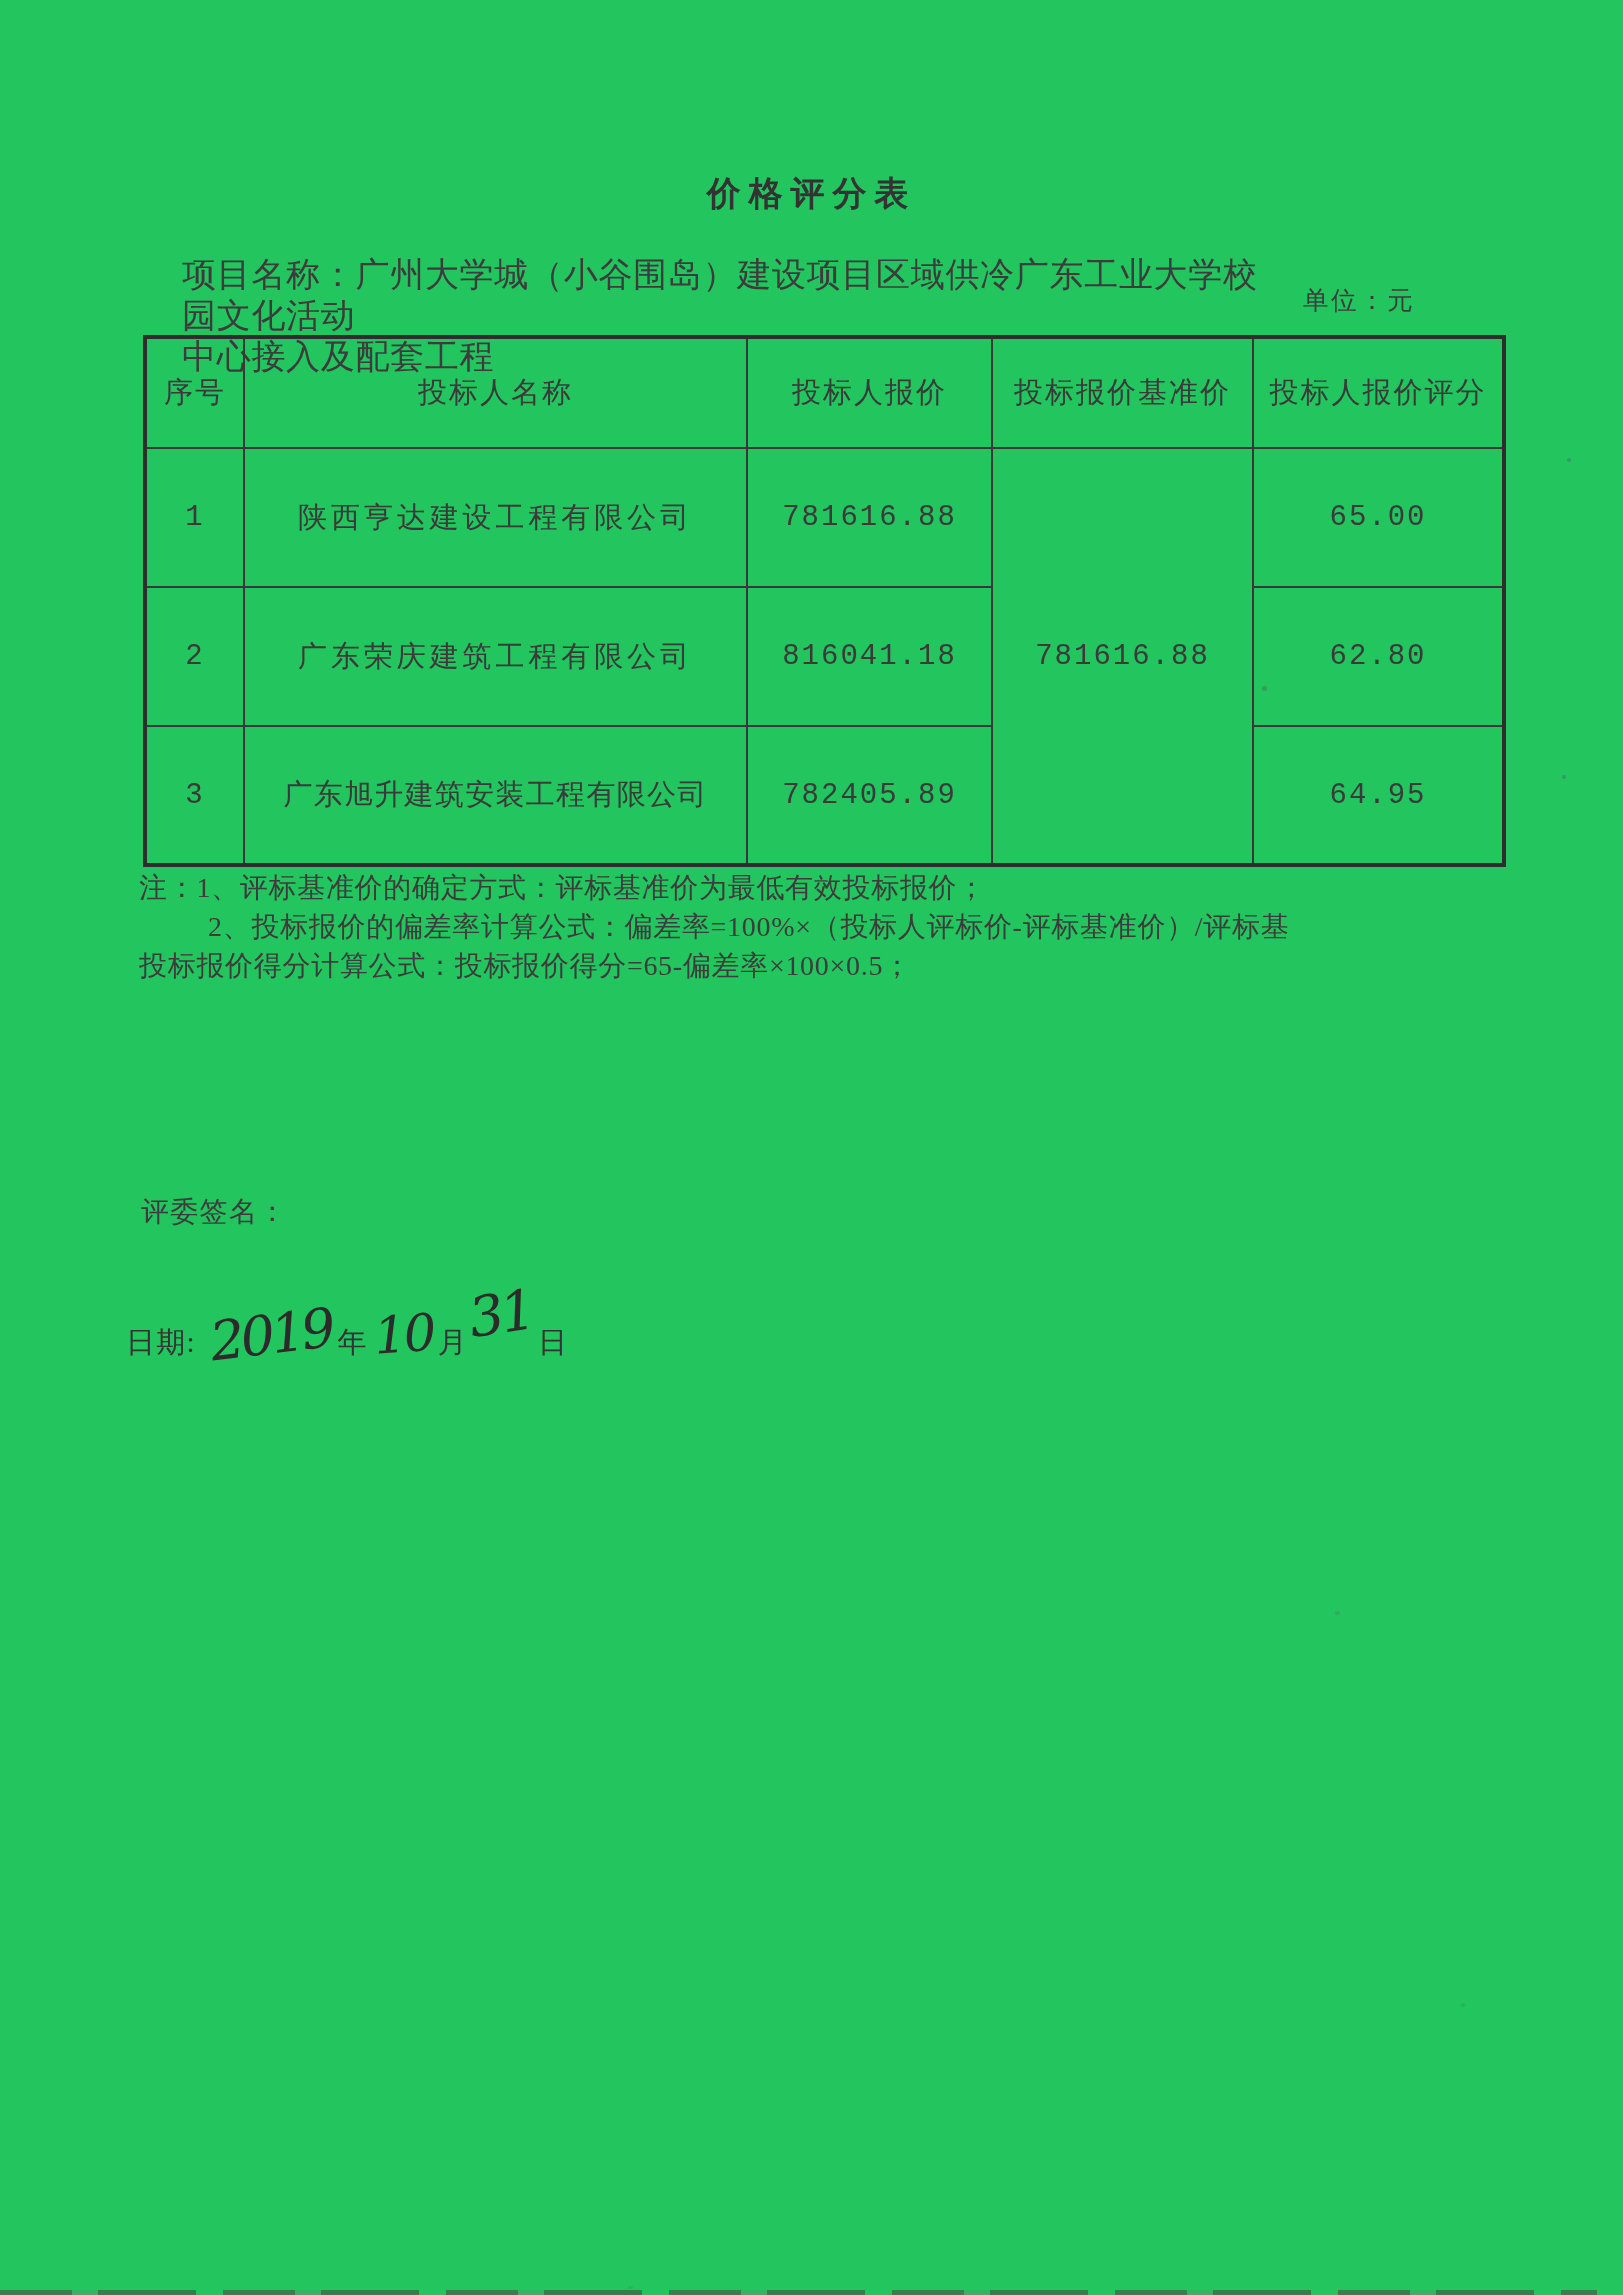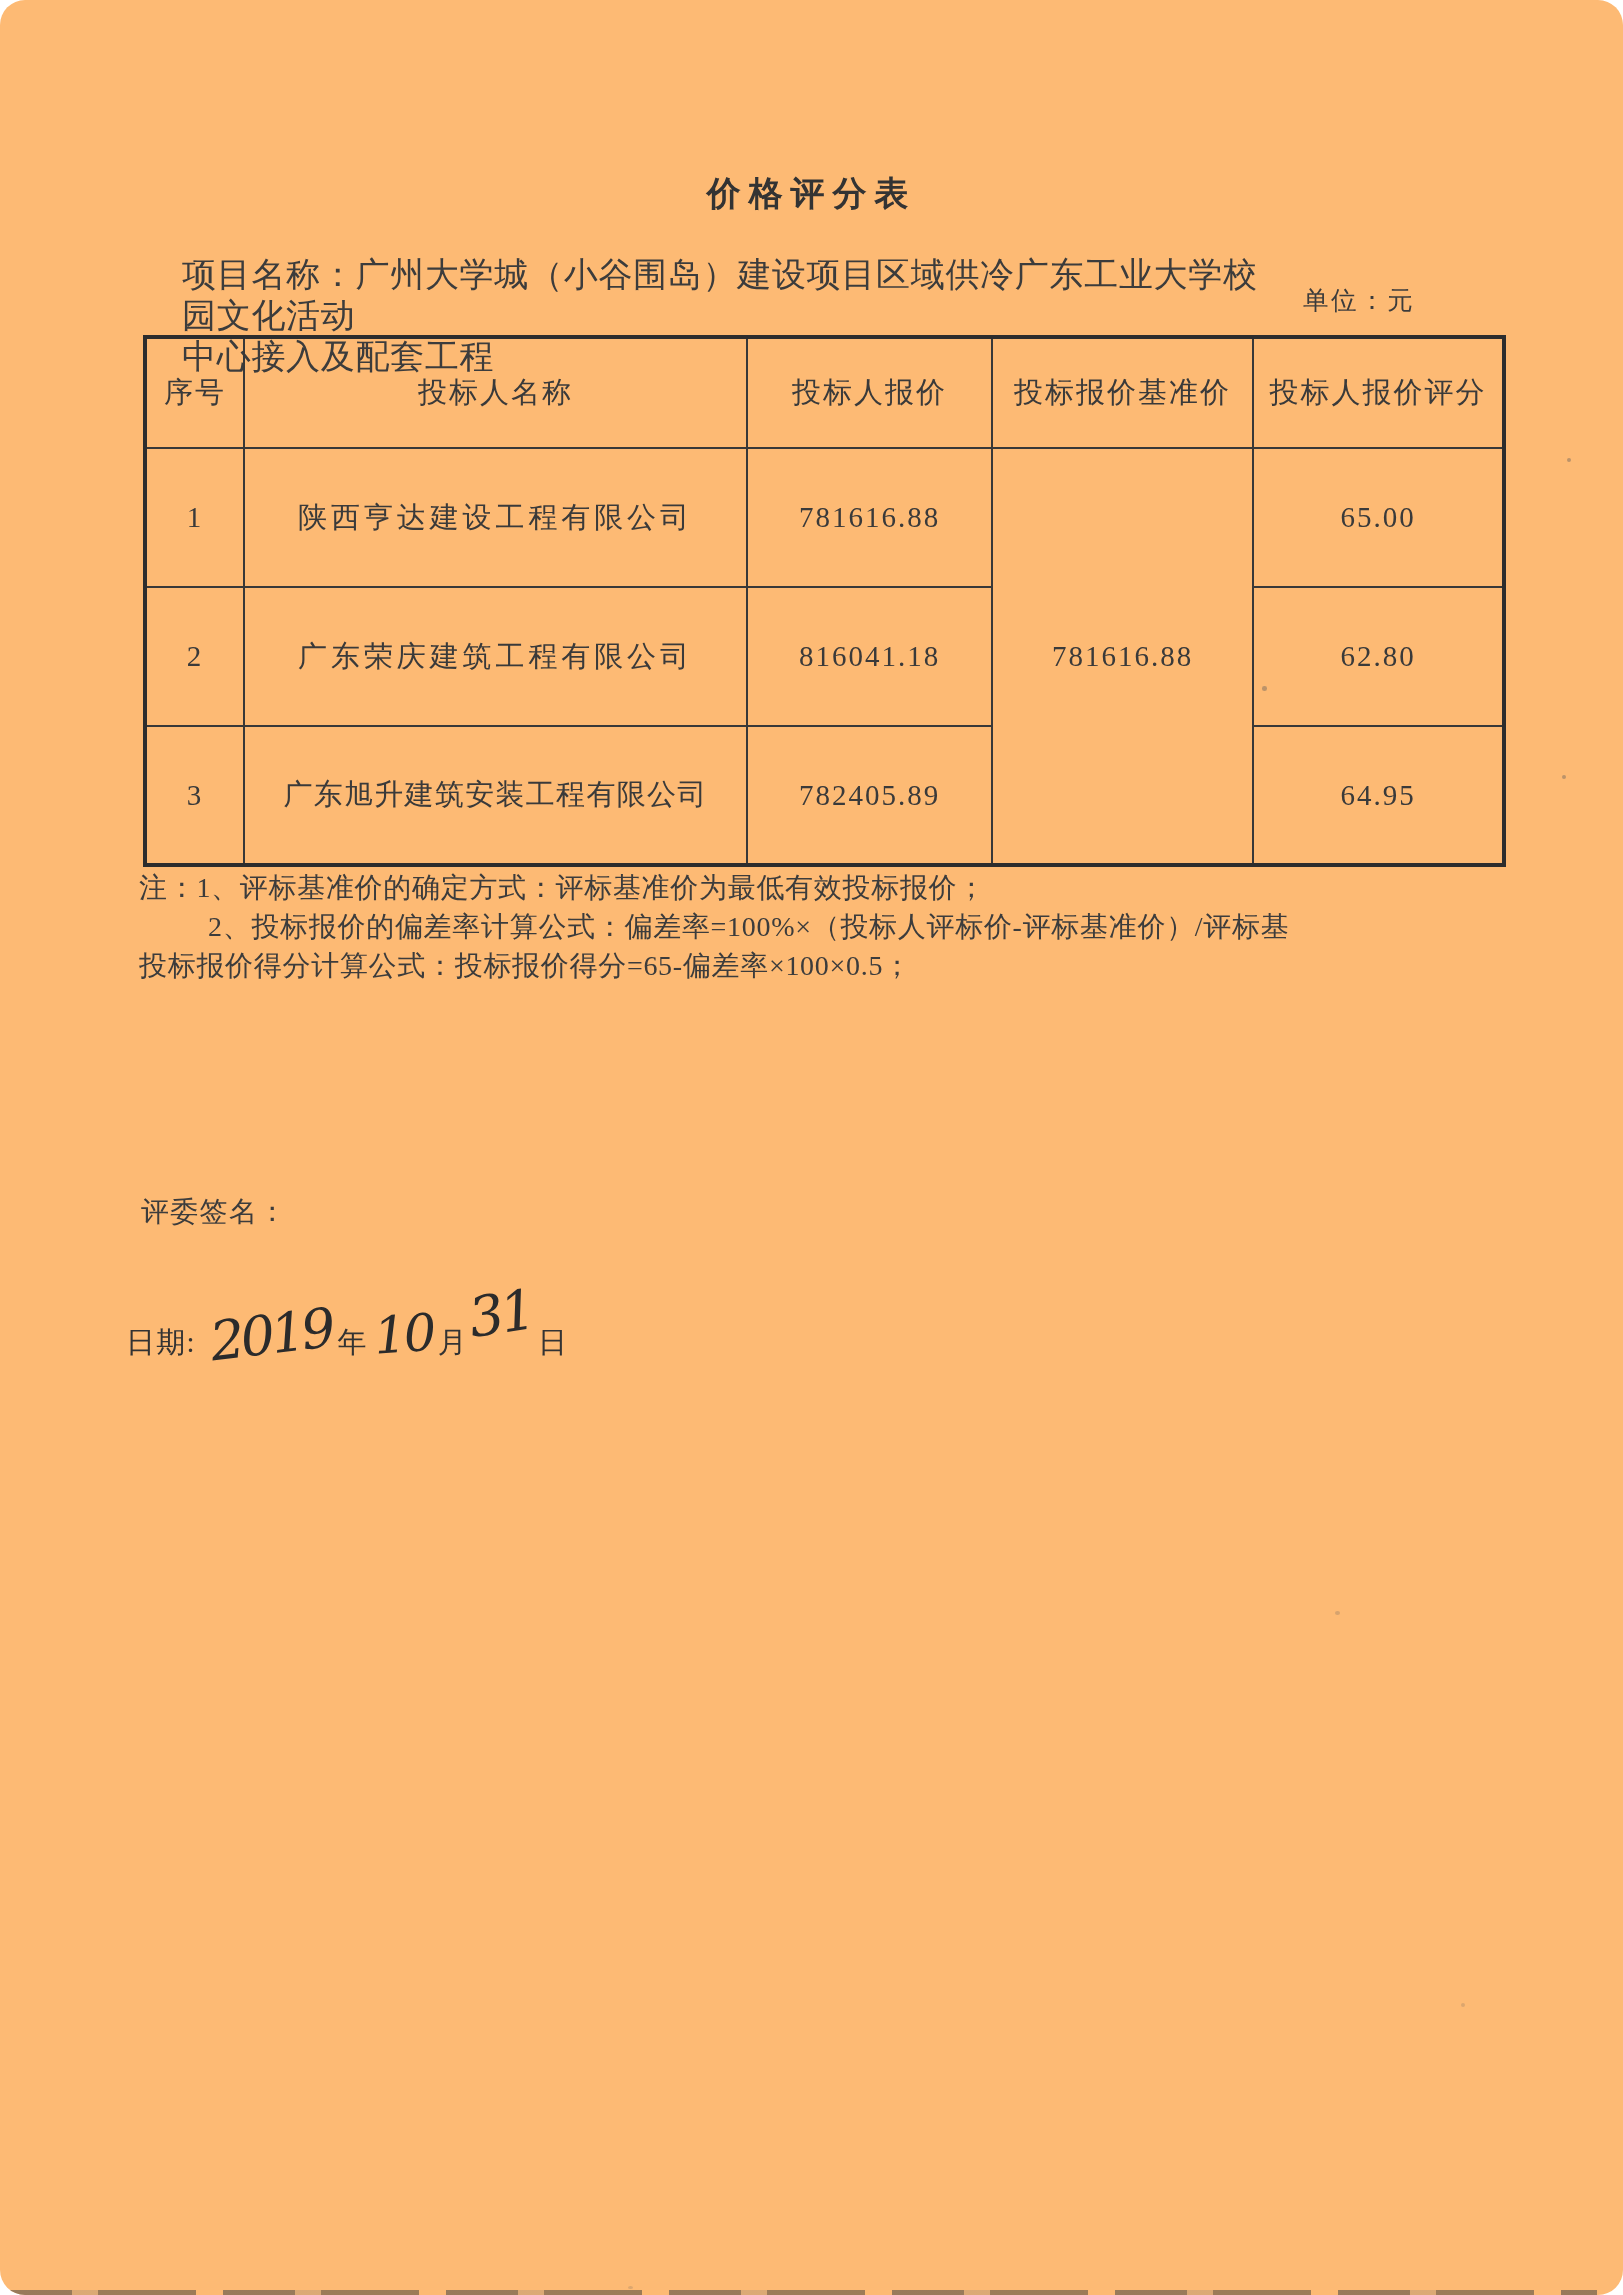--- a/index.html
+++ b/index.html
@@ -4,25 +4,24 @@
 <style>
   html, body {
     margin: 0;
     padding: 0;
     background: #ffffff;
   }
   .page {
     position: relative;
     width: 1623px;
     height: 2295px;
-    background: #fdba74;
+    background: #22c55e;
     overflow: hidden;
     font-family: "Liberation Serif", "DejaVu Serif", serif;
     color: #3a3a3a;
-    border-radius: 25px;
   }
   
   .doc-title {
     position: absolute;
     top: 171px;
     left: 0;
     width: 1623px;
     text-align: center;
     font-size: 34px;
     font-weight: bold;
@@ -67,21 +66,21 @@
     font-size: 29px;
     font-weight: normal;
     color: #3a3a3a;
     padding: 0;
     overflow: hidden;
   }
   tr.header-row { height: 111px; }
   tr.data-row   { height: 139px; }
   td.bidder-cell { letter-spacing: 3.9px; font-size: 30px; }
   tr.data-row:nth-child(4) td.bidder-cell { letter-spacing: 1.3px; }
-  td.num-cell, th { letter-spacing: 2px; }
+  td.num-cell, th { letter-spacing: 2px; font-family: Liberation Mono, monospace; }
   
   .notes-block {
     position: absolute;
     top: 868px;
     left: 139px;
     width: 1368px;
     font-size: 28px;
     color: #3c3c3c;
     letter-spacing: 0.7px;
   }

